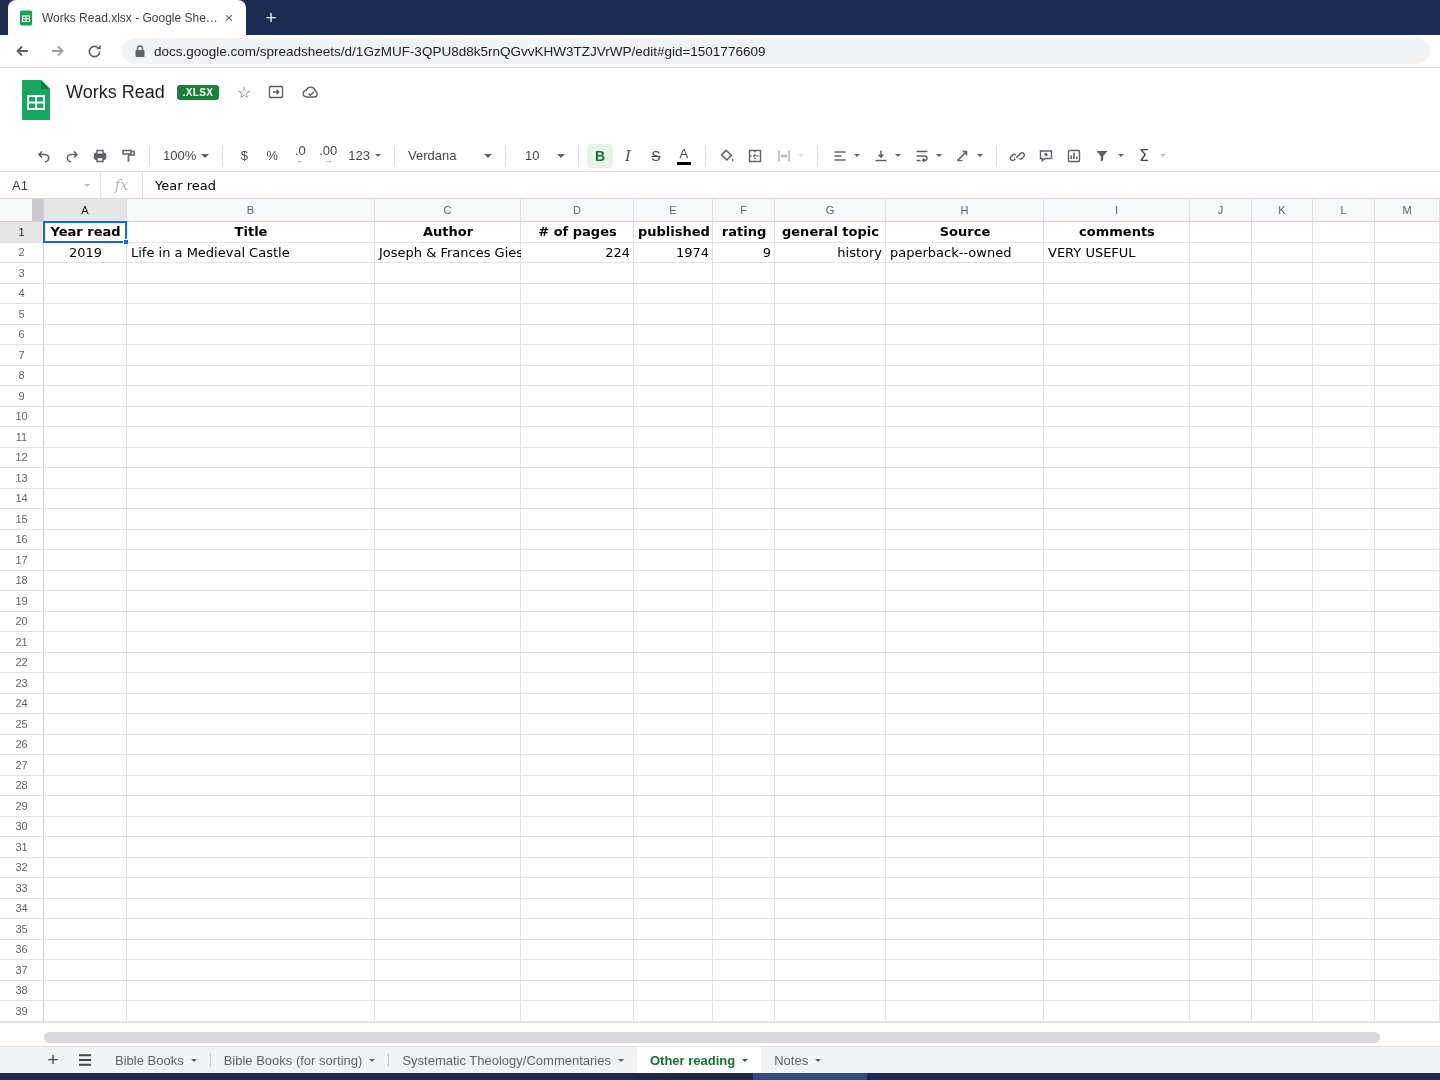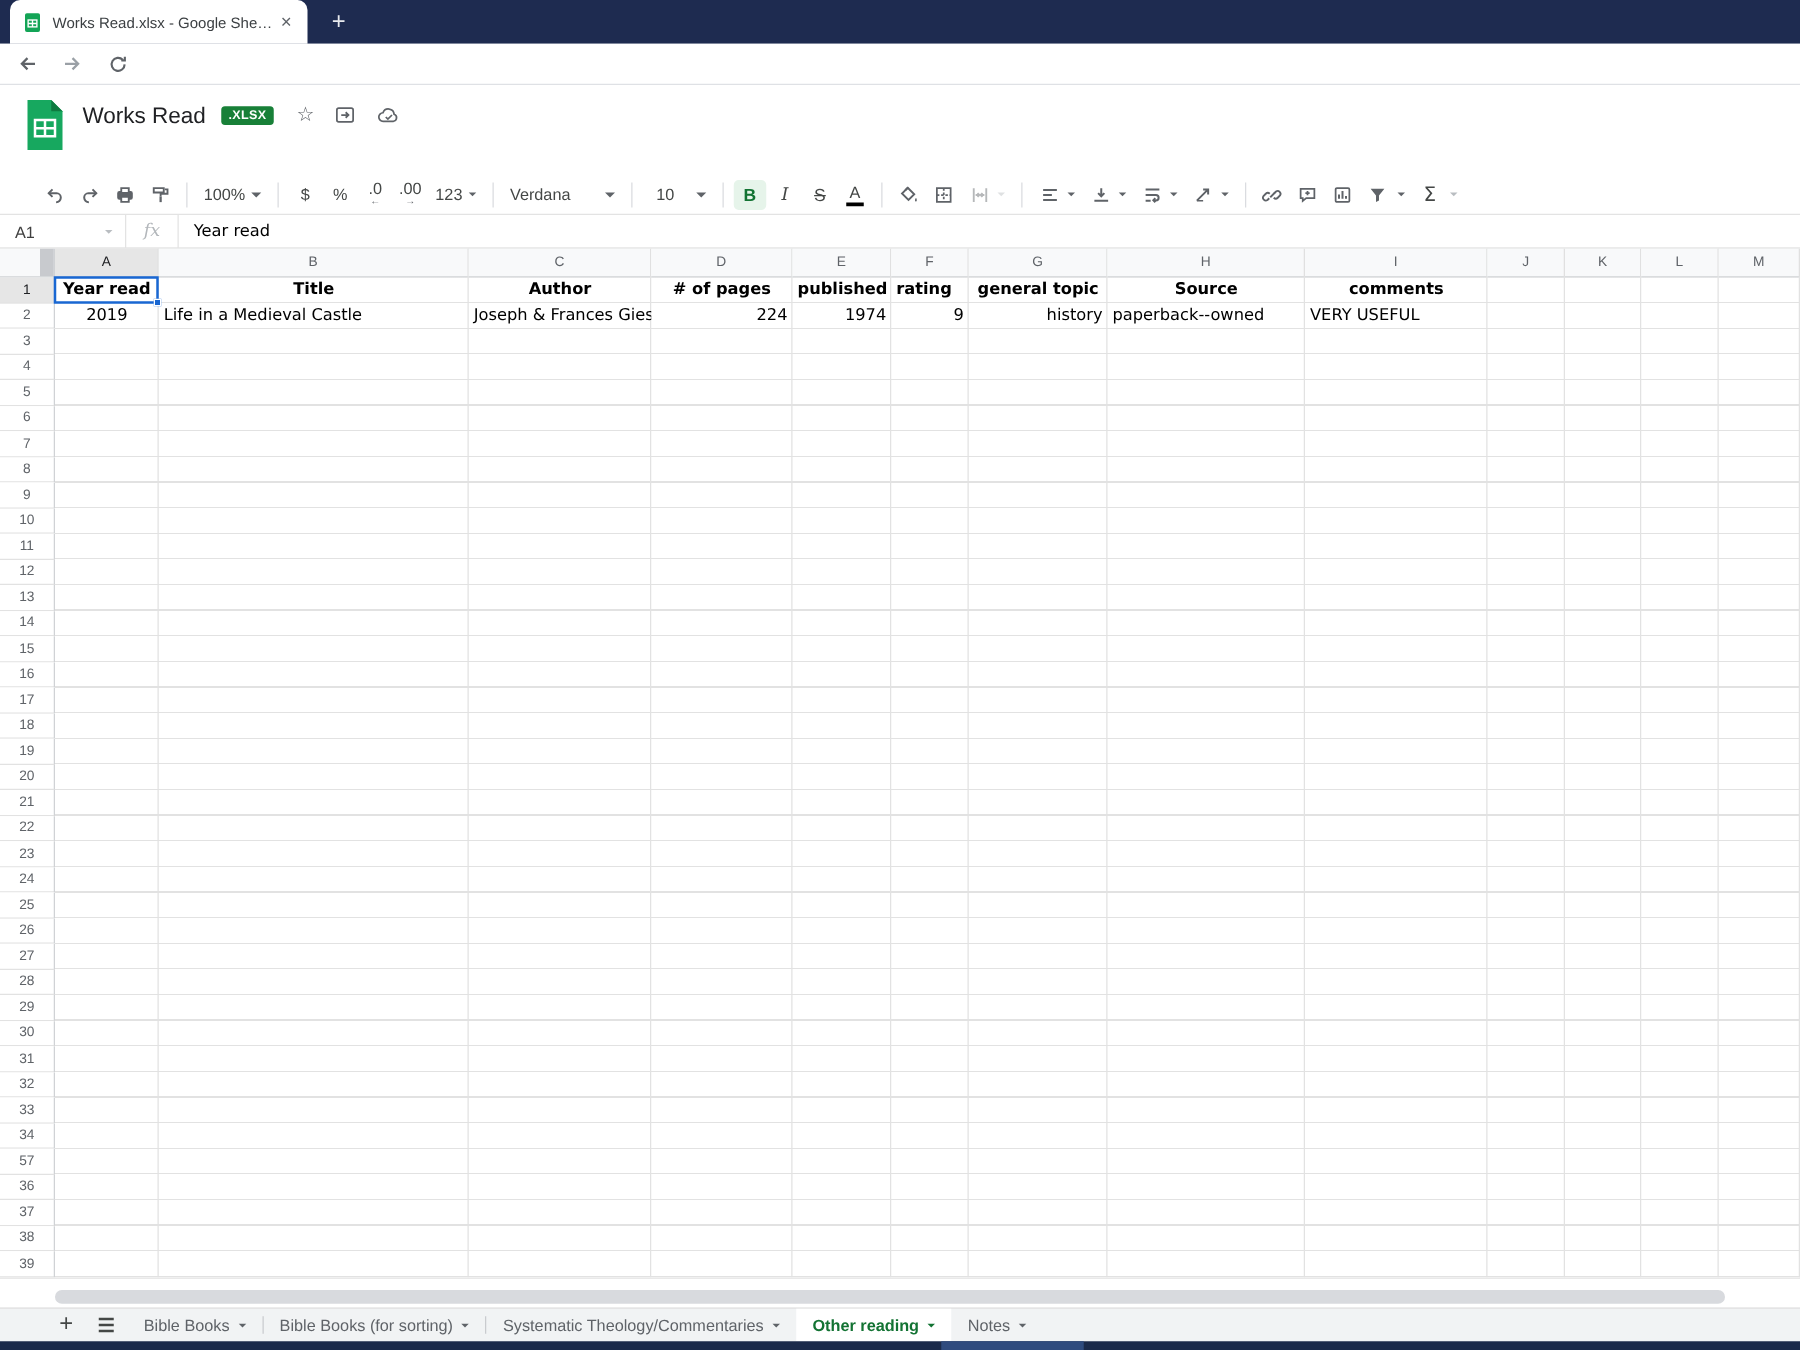--- a/index.html
+++ b/index.html
@@ -151,20 +151,27 @@
         <svg width="18" height="18" viewBox="0 0 18 18" stroke="#9aa0a6" stroke-width="1.8" fill="none">
           <path d="M3 9h10.5M9 4.5 13.5 9 9 13.5"></path>
         </svg>
       </span>
     <span class="navbtn">
         <svg width="17" height="17" viewBox="0 0 18 18" stroke="#5f6368" stroke-width="1.8" fill="none">
           <path d="M14.5 9a5.5 5.5 0 1 1-1.6-3.9"></path>
           <path d="M14.7 2.6v3h-3" fill="none"></path>
         </svg>
       </span>
+    <div id="omnibox">
+      <svg width="12" height="14" viewBox="0 0 12 14">
+          <rect x="1.5" y="6" width="9" height="7" rx="1" fill="#5f6368"></rect>
+          <path d="M3.5 6V4.5a2.5 2.5 0 0 1 5 0V6" stroke="#5f6368" stroke-width="1.4" fill="none"></path>
+        </svg>
+      <span id="urltext">docs.google.com/spreadsheets/d/1GzMUF-3QPU8d8k5rnQGvvKHW3TZJVrWP/edit#gid=1501776609</span>
+    </div>
   </div>
 
   <div id="appheader" class="abs">
     <svg id="logo" width="32" height="44" viewBox="0 0 32 44">
         <path d="M2 2h19l9 9v31H2z" fill="#17a85f"></path>
         <path d="M21 2l9 9h-9z" fill="#0d7a3f"></path>
         <rect x="8" y="18" width="16" height="13" fill="none" stroke="#fff" stroke-width="2"></rect>
         <path d="M8 24.5h16M16 18v13" stroke="#fff" stroke-width="2"></path>
       </svg>
     <div id="head-right">
@@ -400,21 +407,21 @@
         <div class="rownum">25</div>
         <div class="rownum">26</div>
         <div class="rownum">27</div>
         <div class="rownum">28</div>
         <div class="rownum">29</div>
         <div class="rownum">30</div>
         <div class="rownum">31</div>
         <div class="rownum">32</div>
         <div class="rownum">33</div>
         <div class="rownum">34</div>
-        <div class="rownum">57</div>
+        <div class="rownum">35</div>
         <div class="rownum">36</div>
         <div class="rownum">37</div>
         <div class="rownum">38</div>
         <div class="rownum">39</div>
       </div>
     <div id="grid-body">
         <div class="vline" style="left: 82px;"></div>
         <div class="vline" style="left: 330px;"></div>
         <div class="vline" style="left: 476px;"></div>
         <div class="vline" style="left: 589px;"></div>
@@ -425,21 +432,21 @@
         <div class="vline" style="left: 1145px;"></div>
         <div class="vline" style="left: 1207px;"></div>
         <div class="vline" style="left: 1268px;"></div>
         <div class="vline" style="left: 1330px;"></div>
         <div class="vline" style="left: 1395px;"></div>
         <div class="cell bold" style="left: 0px; top: 0px; width: 83px; text-align: center;">Year read</div>
         <div class="cell bold" style="left: 83px; top: 0px; width: 248px; text-align: center;">Title</div>
         <div class="cell bold" style="left: 331px; top: 0px; width: 146px; text-align: center;">Author</div>
         <div class="cell bold" style="left: 477px; top: 0px; width: 113px; text-align: center;"># of pages</div>
         <div class="cell bold" style="left: 590px; top: 0px; width: 79px; text-align: center;">published</div>
-        <div class="cell bold" style="left: 669px; top: 0px; width: 62px; ">rating</div>
+        <div class="cell bold" style="left: 669px; top: 0px; width: 62px; text-align: center;">rating</div>
         <div class="cell bold" style="left: 731px; top: 0px; width: 111px; text-align: center;">general topic</div>
         <div class="cell bold" style="left: 842px; top: 0px; width: 158px; text-align: center;">Source</div>
         <div class="cell bold" style="left: 1000px; top: 0px; width: 146px; text-align: center;">comments</div>
         <div class="cell" style="left: 0px; top: 20.5px; width: 83px; text-align: center;">2019</div>
         <div class="cell" style="left: 83px; top: 20.5px; width: 248px; text-align: left;">Life in a Medieval Castle</div>
         <div class="cell" style="left: 331px; top: 20.5px; width: 146px; text-align: left;">Joseph &amp; Frances Gies</div>
         <div class="cell" style="left: 477px; top: 20.5px; width: 113px; text-align: right;">224</div>
         <div class="cell" style="left: 590px; top: 20.5px; width: 79px; text-align: right;">1974</div>
         <div class="cell" style="left: 669px; top: 20.5px; width: 62px; text-align: right;">9</div>
         <div class="cell" style="left: 731px; top: 20.5px; width: 111px; text-align: right;">history</div>

